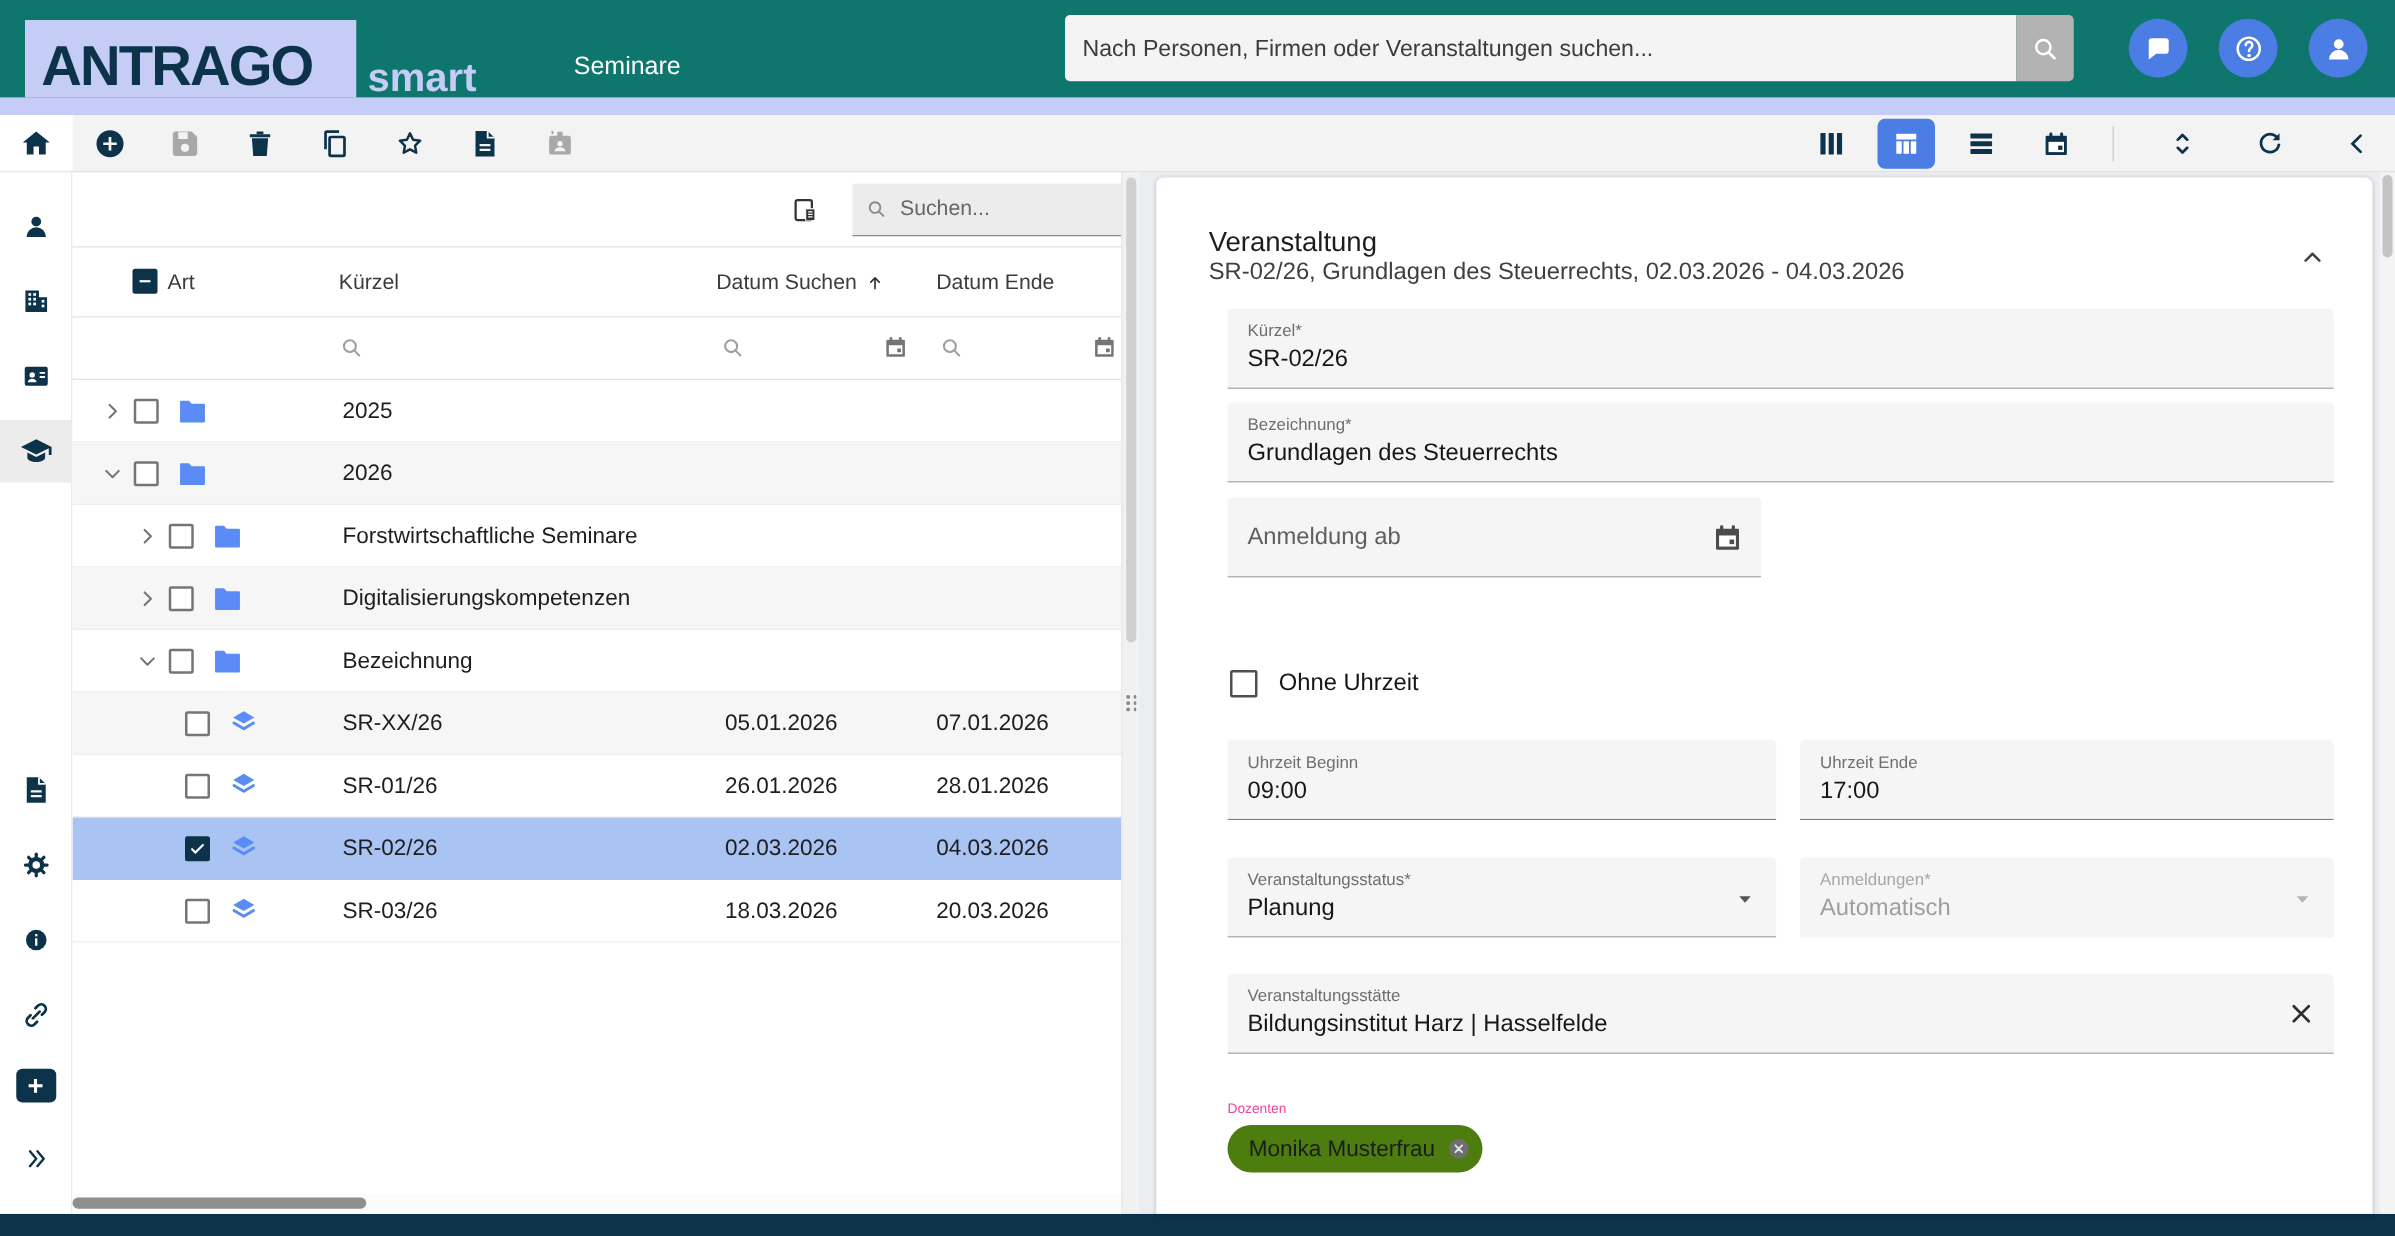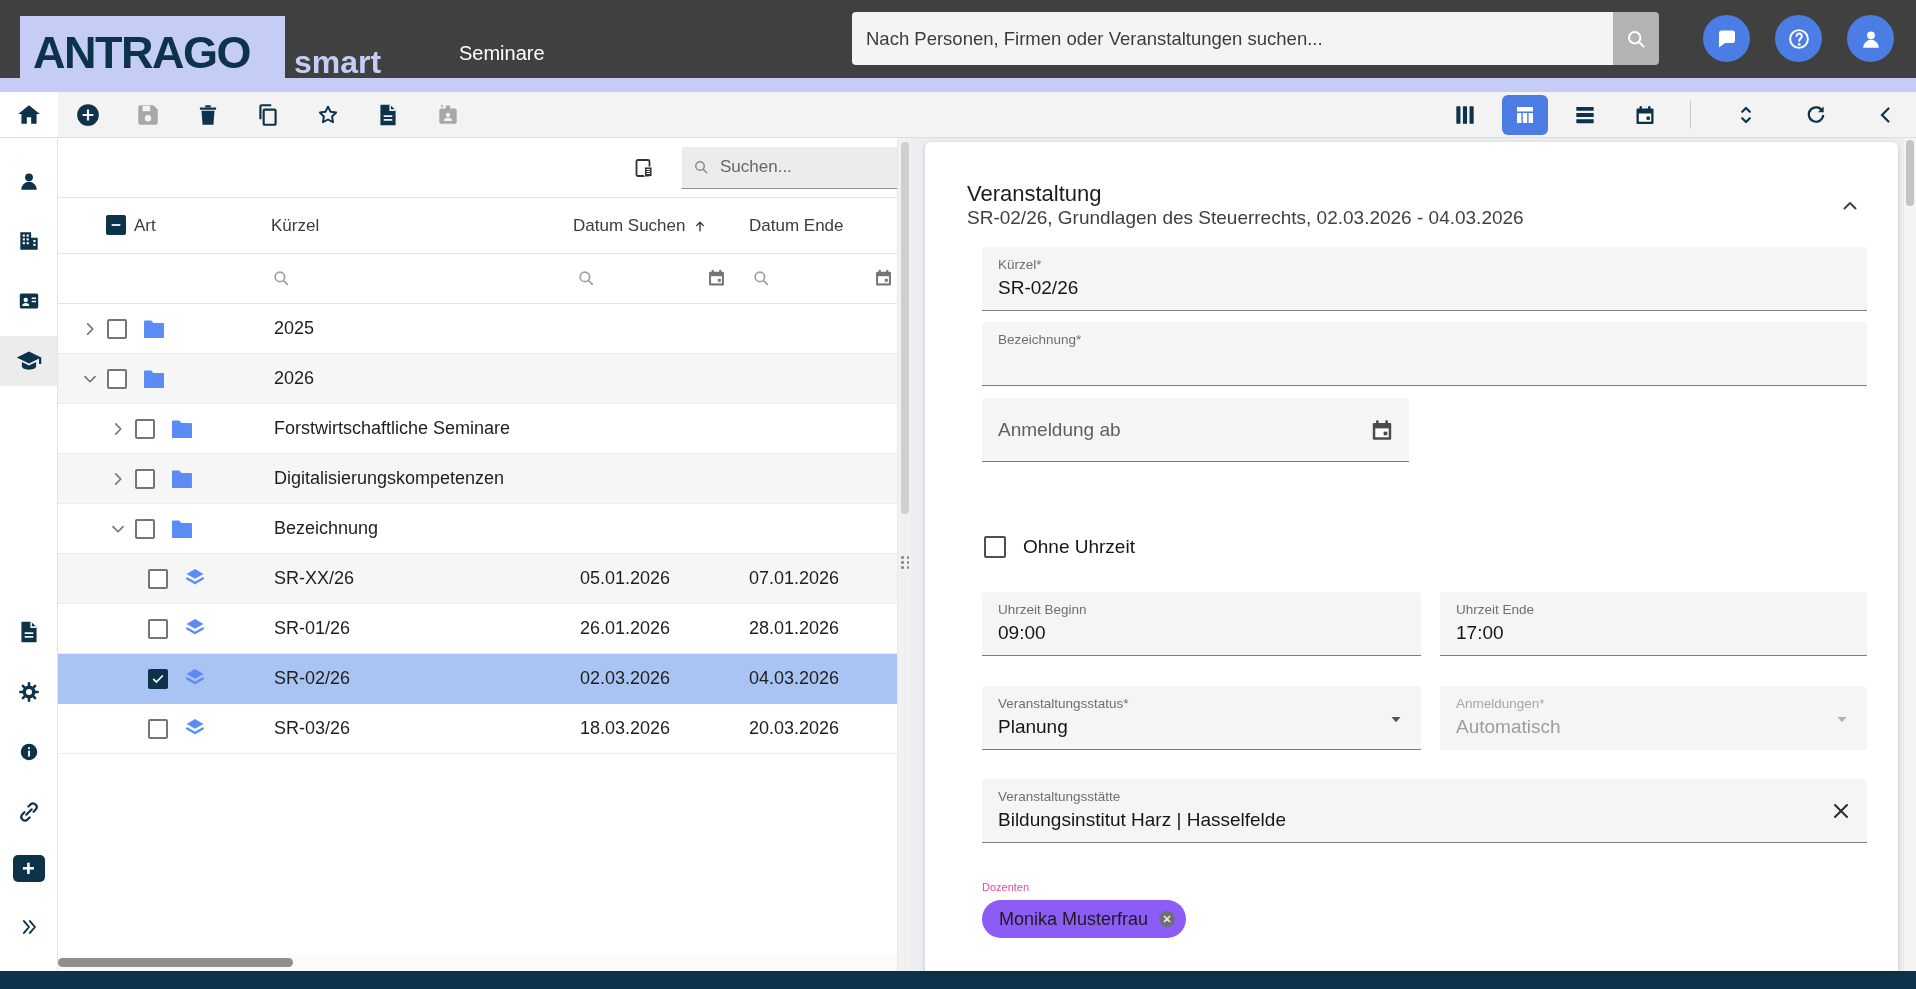--- a/index.html
+++ b/index.html
@@ -3,21 +3,21 @@
 <meta charset="utf-8">
 <style>
   html,body{margin:0;padding:0}
   body{width:1916px;height:989px;overflow:hidden;font-family:"Liberation Sans",sans-serif;background:#fff}
   .app{display:flex;flex-direction:column;width:1916px;height:989px}
   svg{display:block}.i16{width:16px;height:16px}.i18{width:18px;height:18px}
   .i20{width:20px;height:20px}.i21{width:21px;height:21px}.i22{width:22px;height:22px}
   .i24{width:24px;height:24px}.i26{width:26px;height:26px}.i28{width:28px;height:28px}
 
   
-  .hdr{height:78px;background:#404040;position:relative;flex:none}
+  .hdr{height:78px;background:#0f766e;position:relative;flex:none}
   .logo-box{position:absolute;left:20px;top:16px;width:265px;height:62px;background:#c5cdf6}
   .brand-a{position:absolute;left:13px;bottom:3px;color:#0c334a;font-size:45px;font-weight:700;letter-spacing:-1.5px;line-height:1}
   .brand-s{position:absolute;left:294px;top:16px;height:62px;display:flex;align-items:flex-end;color:#c5cdf6;font-size:32px;font-weight:600;line-height:1;padding-bottom:3px}
   .module{position:absolute;left:459px;bottom:13px;color:#fff;font-size:20px}
   .gsearch{position:absolute;left:852px;top:12px;height:53px;display:flex}
   .gsearch input{width:747px;height:53px;border:none;outline:none;background:#f4f4f4;border-radius:4px 0 0 4px;padding:0 0 0 14px;font-size:18.5px;color:#222;font-family:inherit}
   .gsearch input::placeholder{color:#3c3c3c;opacity:1}
   .gs-btn{width:46px;height:53px;background:#b3b3b3;border:none;border-radius:0 4px 4px 0;display:flex;align-items:center;justify-content:center;color:#fff;cursor:pointer}
   .hdr-circles{position:absolute;left:1703px;top:15px;display:flex;gap:25px}
   .circ{width:47px;height:47px;border-radius:50%;background:#4b7de4;border:none;display:flex;align-items:center;justify-content:center;color:#fff;cursor:pointer}
@@ -97,21 +97,21 @@
   .field.disabled{border-bottom:none}
   .field.disabled .lab{color:#a6a6a6}
   .field.disabled .val{color:#9e9e9e}
   .field.disabled .r-caret{color:#b3b3b3}
   .mt11{margin-top:11px}.mt12{margin-top:12px}.mt29{margin-top:29px}.mt30{margin-top:30px}.mt32{margin-top:32px}
   .cbrow{margin:72px 0 0 2px;display:flex;align-items:center;height:26px}
   .cbrow .cb{width:22px;height:22px;border-color:#4f4f4f;cursor:pointer}
   .cbrow .cblab{font-size:19px;color:#161616;margin-left:17px}
   .doz{margin:38px 0 0 15px}
   .doz .lab{font-size:11px;color:#ec4899}
-  .chip{display:inline-flex;align-items:center;background:#8b5cf6;border-radius:19px;height:38px;padding:0 9px 0 17px;margin-top:7px;font-size:18px;color:#1c1c1c}
+  .chip{display:inline-flex;align-items:center;background:#4d7c0f;border-radius:19px;height:38px;padding:0 9px 0 17px;margin-top:7px;font-size:18px;color:#1c1c1c}
   .chip-x{width:20px;height:20px;margin-left:9px;color:#6e6e6e;background:none;border:none;padding:0;cursor:pointer}
   .rsb{position:absolute;right:0;top:0;bottom:0;width:12px;background:#f4f4f4}
   .rsb .thumb{position:absolute;top:2px;left:2px;width:8px;height:66px;background:#c4c4c4;border-radius:4px}
 
   .foot{height:18px;background:#0c334a;flex:none}
 </style>
 </head>
 <body>
 
 <svg width="0" height="0" style="position:absolute">
@@ -740,20 +740,21 @@
               </svg></span></button>
 
         <div class="fields">
           <div class="field f-full">
             <div class="lab">Kürzel*</div>
             <div class="val">SR-02/26</div>
           </div>
 
           <div class="field f-full mt11">
             <div class="lab">Bezeichnung*</div>
+            <div class="val">Grundlagen des Steuerrechts</div>
           </div>
 
           <div class="frow mt12">
             <div class="field f-half2 empty">
               <span class="ph">Anmeldung ab</span>
               <button class="r-ic"><span><svg class="i26">
                       <use href="#i-cal"></use>
                     </svg></span></button>
             </div>
           </div>

